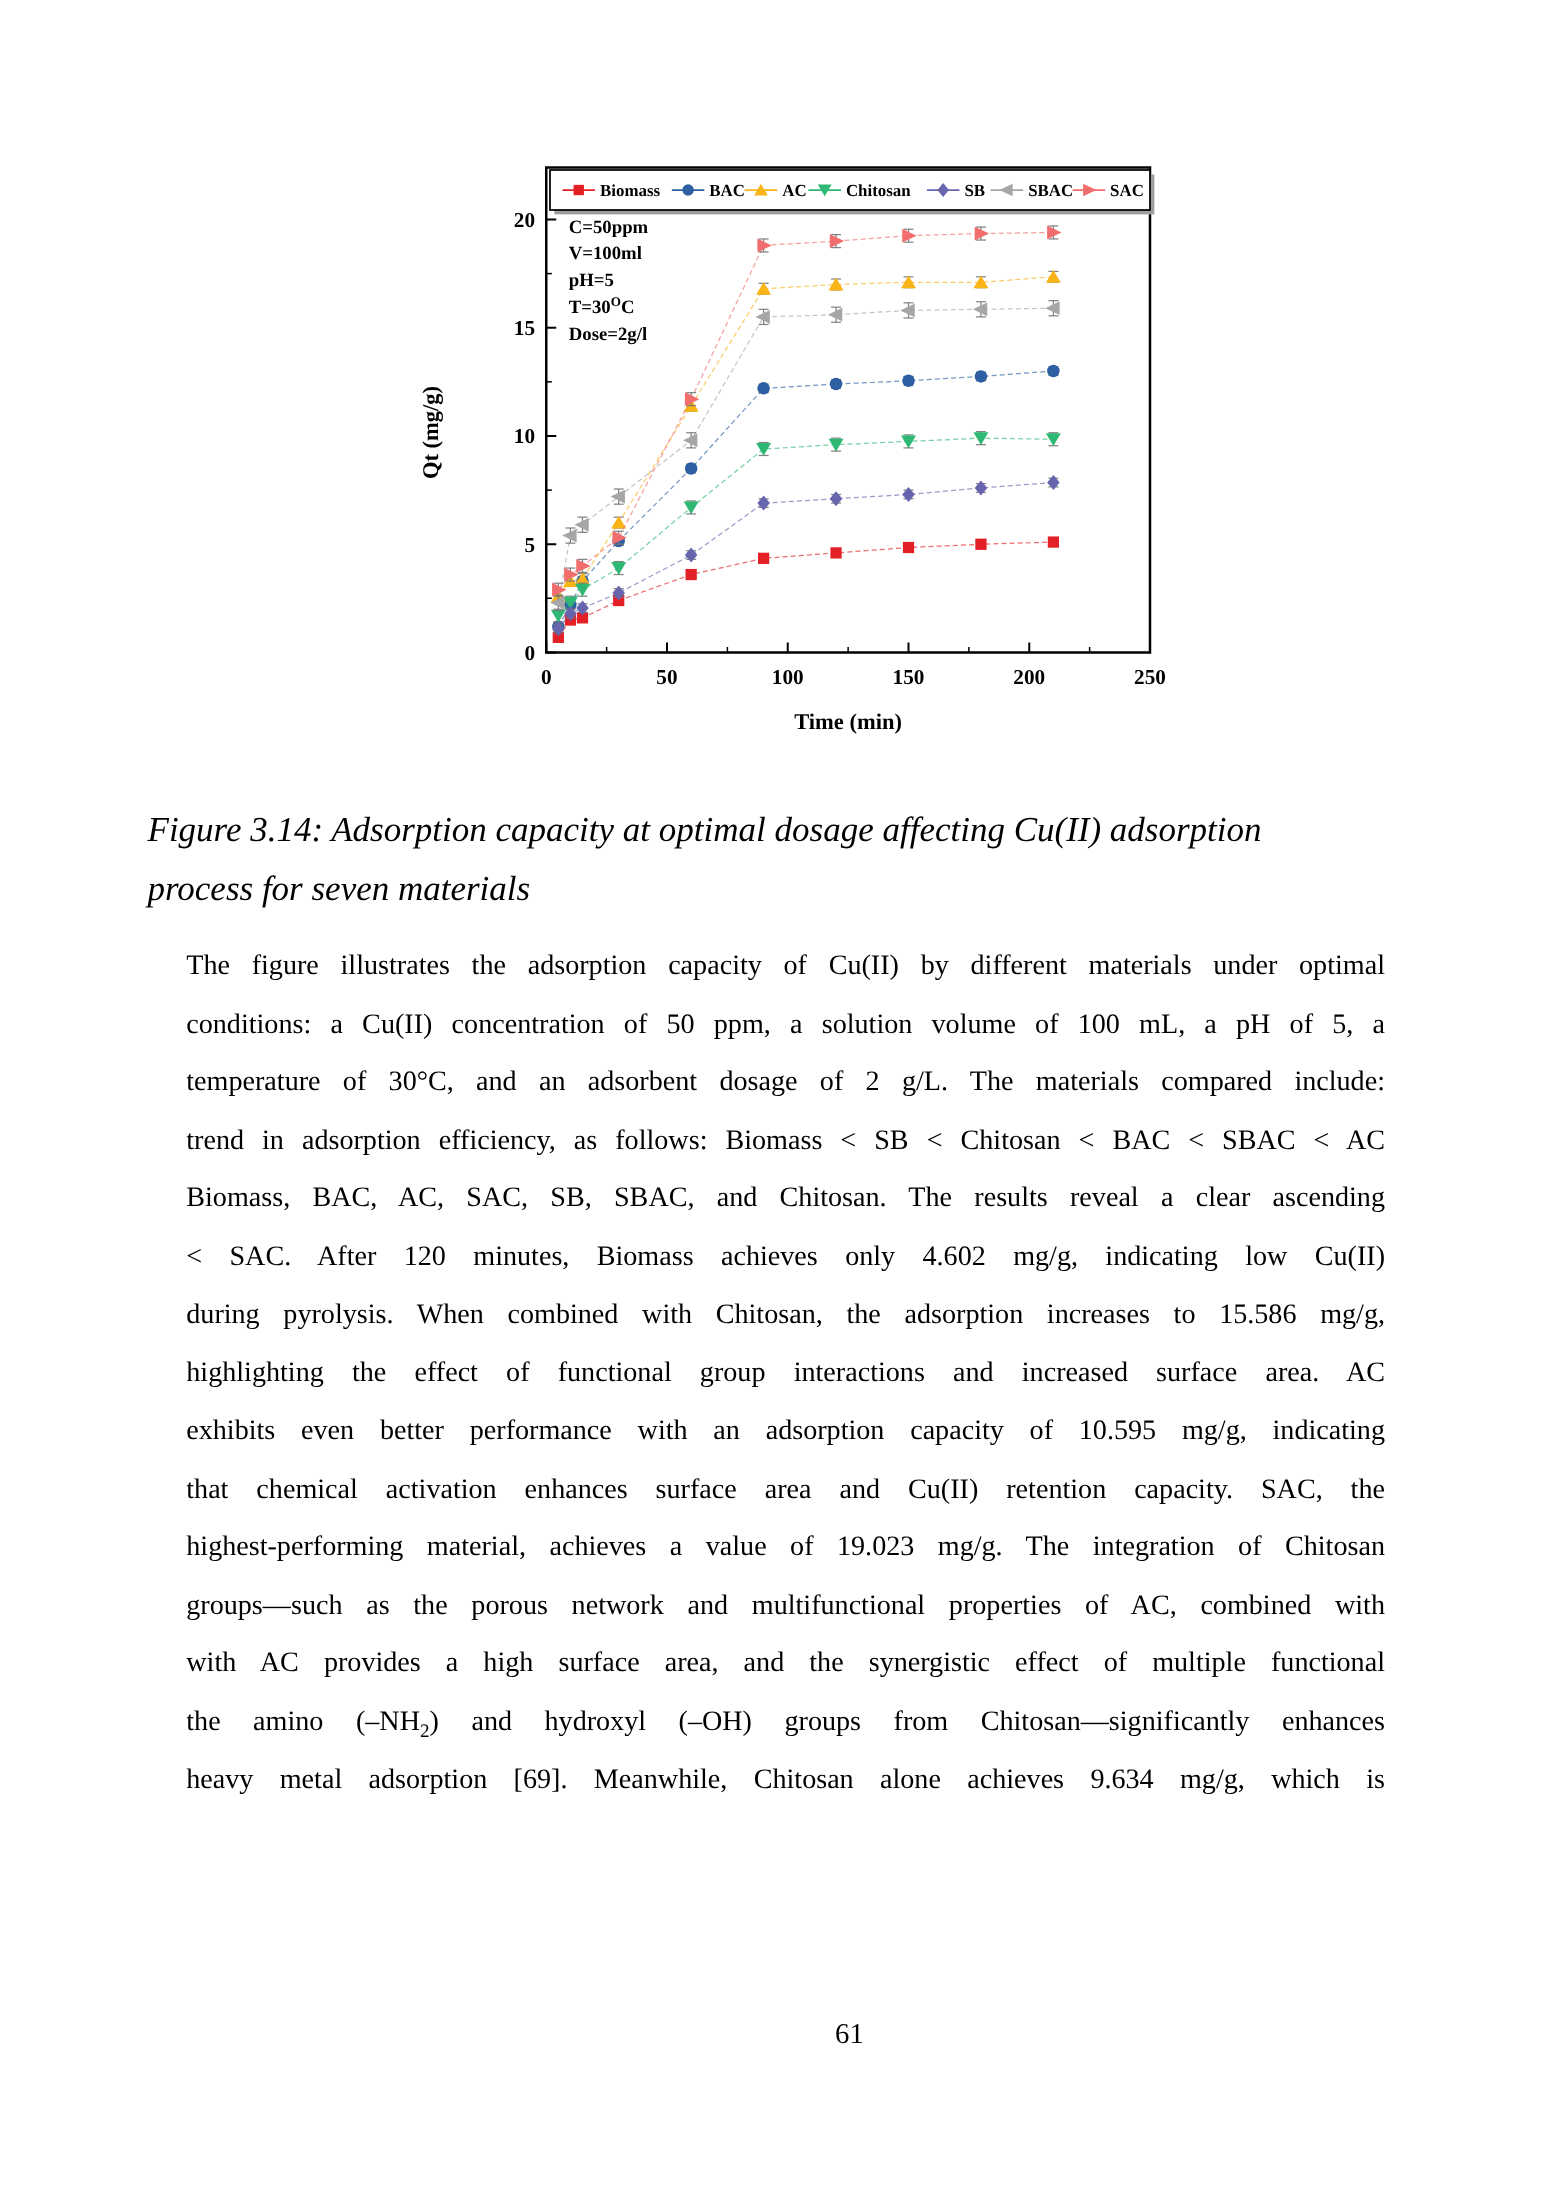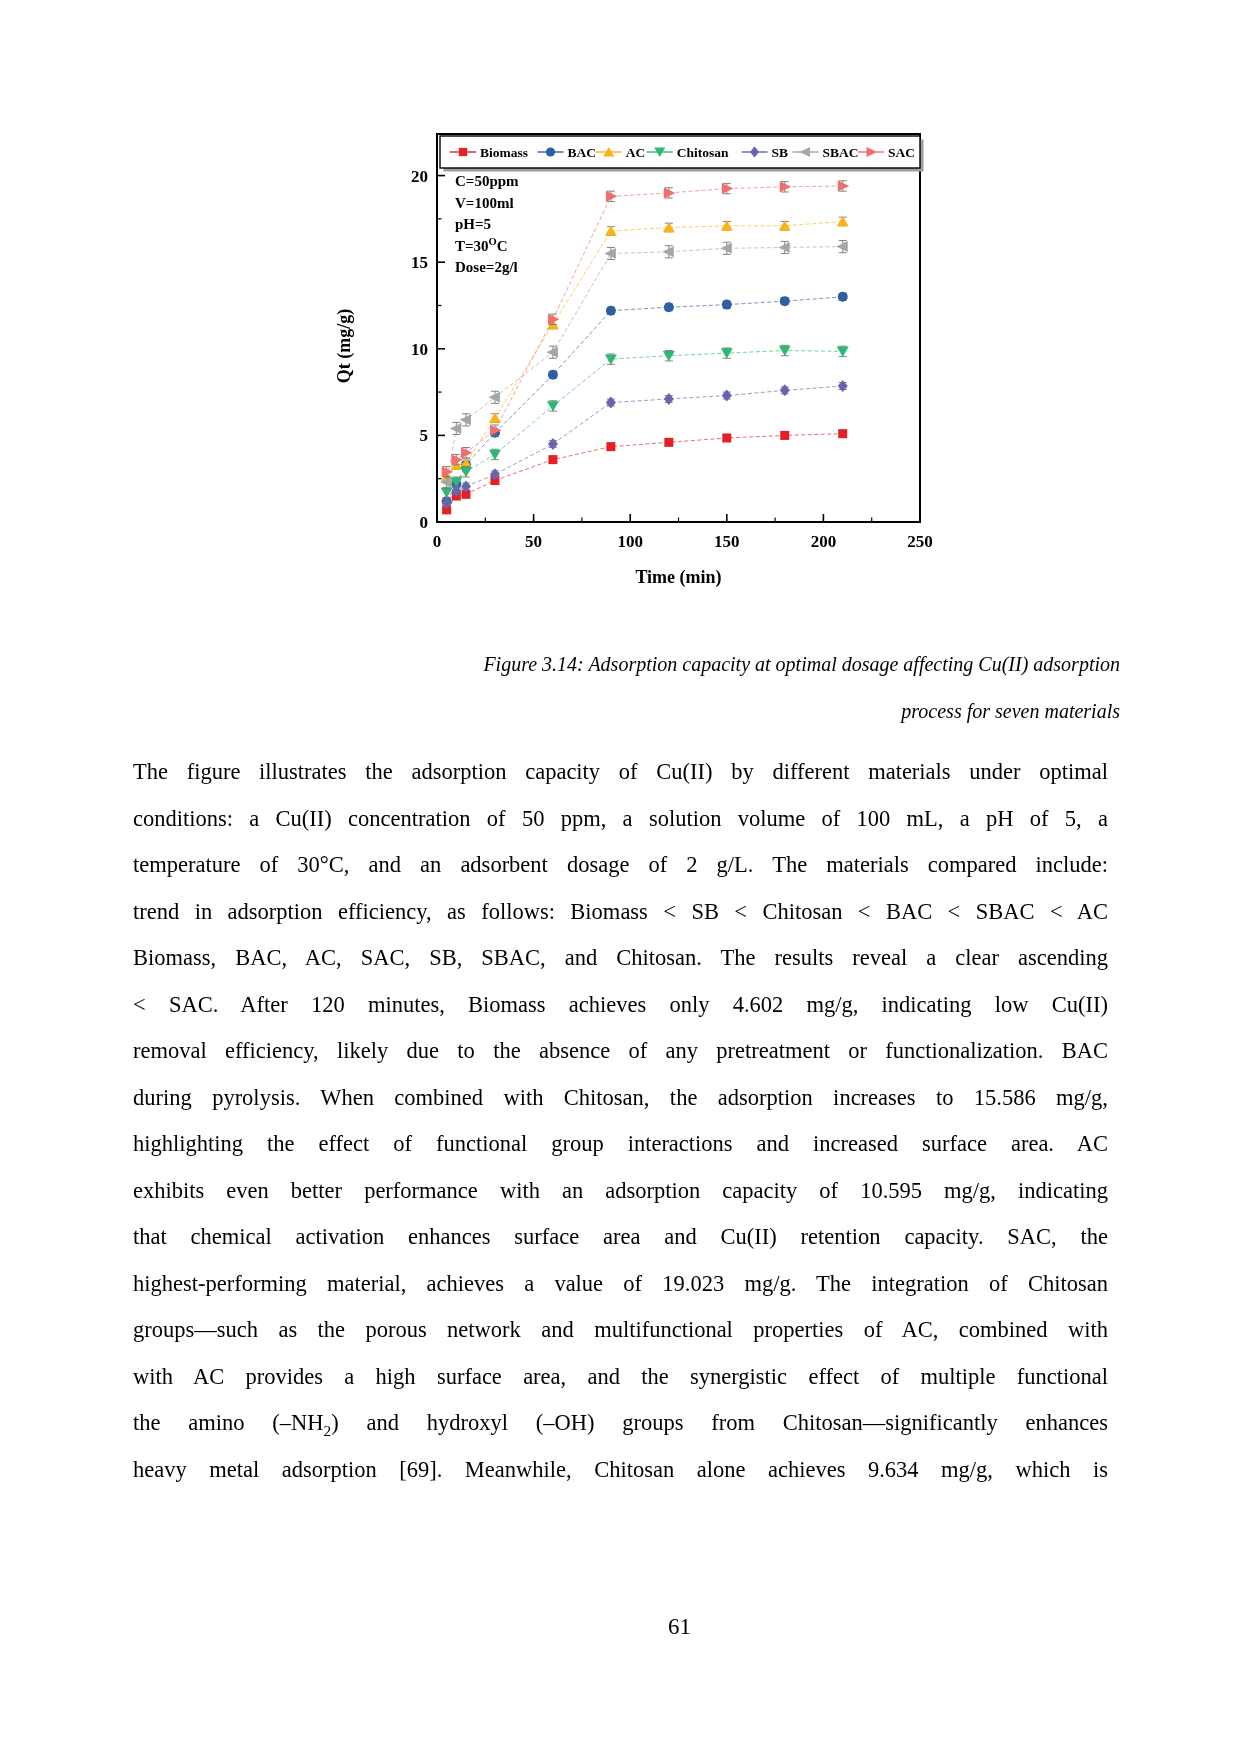--- a/index.html
+++ b/index.html
@@ -2,27 +2,27 @@
 <html><head>
 <meta charset="utf-8">
 <style>
   html,body{margin:0;padding:0;background:#fff;}
   .page{
     position:relative;width:1240px;height:1754px;background:#ffffff;
     font-family:"Liberation Serif","DejaVu Serif",serif;color:#000;overflow:hidden;
   }
   .figure-svg{position:absolute;left:320px;top:105px;}
   .caption{
-    position:absolute;left:145px;top:641px;width:975px;
-    text-align:right;font-style:italic;font-size:20px;line-height:47px;
+    position:absolute;left:118px;top:641px;width:975px;
+    text-align:left;font-style:italic;font-size:28px;line-height:47px;
   }
   .body-text{position:absolute;left:133px;top:749px;width:975px;font-size:22.5px;}
   .body-line{
     height:46.5px;line-height:46.5px;text-align:justify;text-align-last:justify;
-    overflow:hidden;white-space:normal;
+    overflow:hidden;white-space:normal;margin-left:16px;
   }
   .body-line sub{font-size:0.68em;}
   .pagenum{
     position:absolute;left:192px;top:1614px;width:975px;
     text-align:center;font-size:23px;
   }
 </style>
 </head>
 <body>
 
@@ -385,21 +385,20 @@
     <div>process for seven materials</div>
   </div>
 
   <div class="body-text" id="body-text">
       <div class="body-line">The figure illustrates the adsorption capacity of Cu(II) by different materials under optimal</div>
       <div class="body-line">conditions: a Cu(II) concentration of 50 ppm, a solution volume of 100 mL, a pH of 5, a</div>
       <div class="body-line">temperature of 30°C, and an adsorbent dosage of 2 g/L. The materials compared include:</div>
       <div class="body-line">trend in adsorption efficiency, as follows: Biomass &lt; SB &lt; Chitosan &lt; BAC &lt; SBAC &lt; AC</div>
       <div class="body-line">Biomass, BAC, AC, SAC, SB, SBAC, and Chitosan. The results reveal a clear ascending</div>
       <div class="body-line">&lt; SAC. After 120 minutes, Biomass achieves only 4.602 mg/g, indicating low Cu(II)</div>
-      <div class="body-line">removal efficiency, likely due to the absence of any pretreatment or functionalization. BAC</div>
       <div class="body-line">during pyrolysis. When combined with Chitosan, the adsorption increases to 15.586 mg/g,</div>
       <div class="body-line">highlighting the effect of functional group interactions and increased surface area. AC</div>
       <div class="body-line">exhibits even better performance with an adsorption capacity of 10.595 mg/g, indicating</div>
       <div class="body-line">that chemical activation enhances surface area and Cu(II) retention capacity. SAC, the</div>
       <div class="body-line">highest-performing material, achieves a value of 19.023 mg/g. The integration of Chitosan</div>
       <div class="body-line">groups—such as the porous network and multifunctional properties of AC, combined with</div>
       <div class="body-line">with AC provides a high surface area, and the synergistic effect of multiple functional</div>
       <div class="body-line">the amino (–NH<sub>2</sub>) and hydroxyl (–OH) groups from Chitosan—significantly enhances</div>
       <div class="body-line">heavy metal adsorption [69]. Meanwhile, Chitosan alone achieves 9.634 mg/g, which is</div>
     </div>

